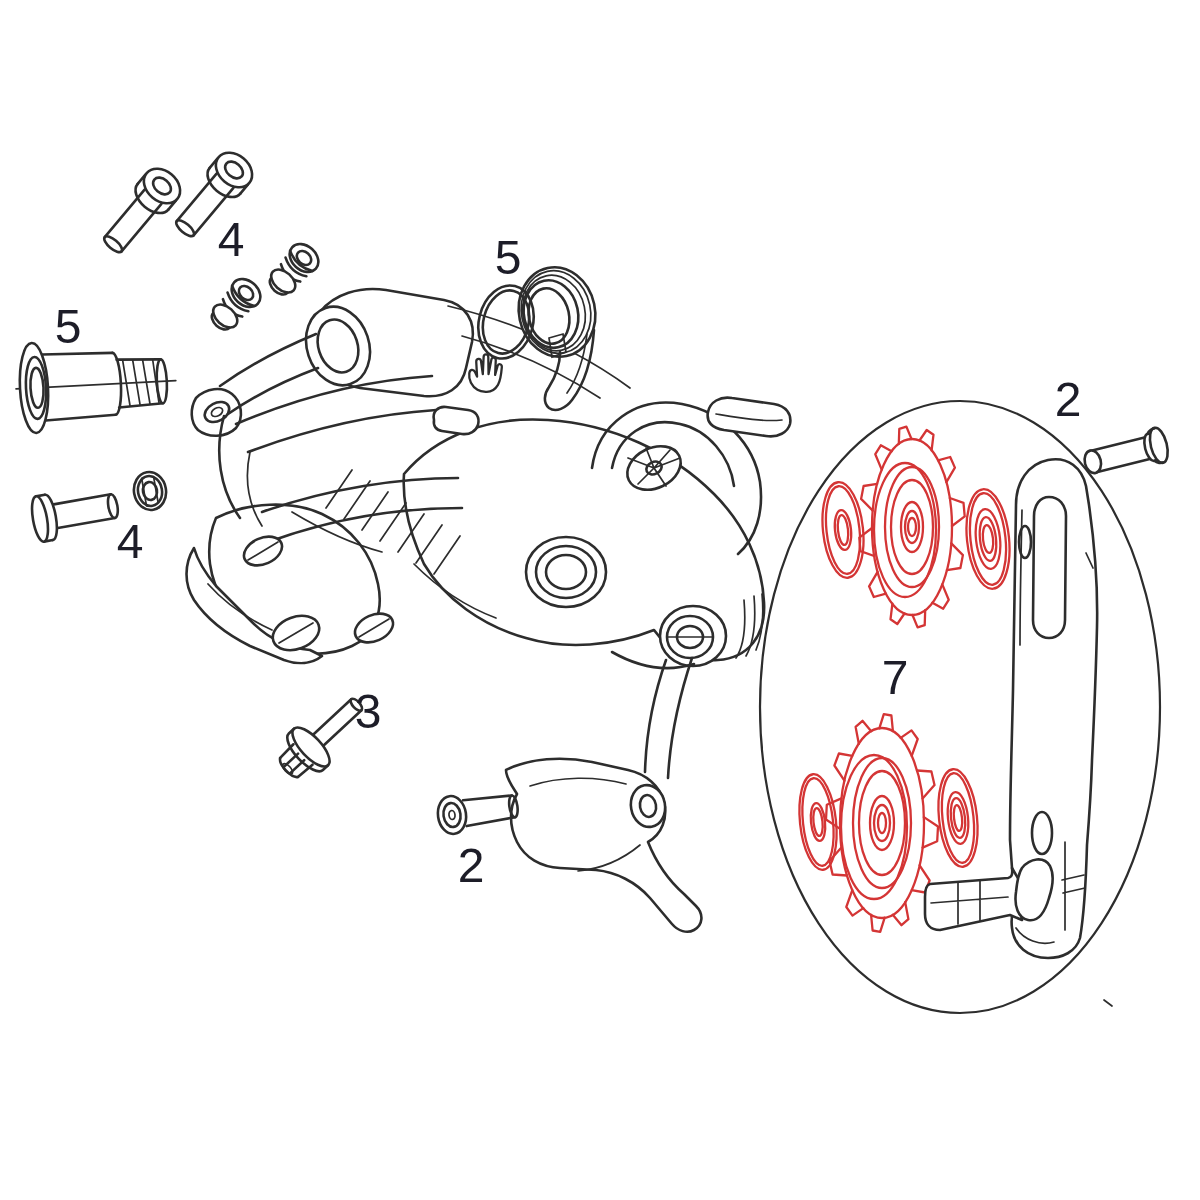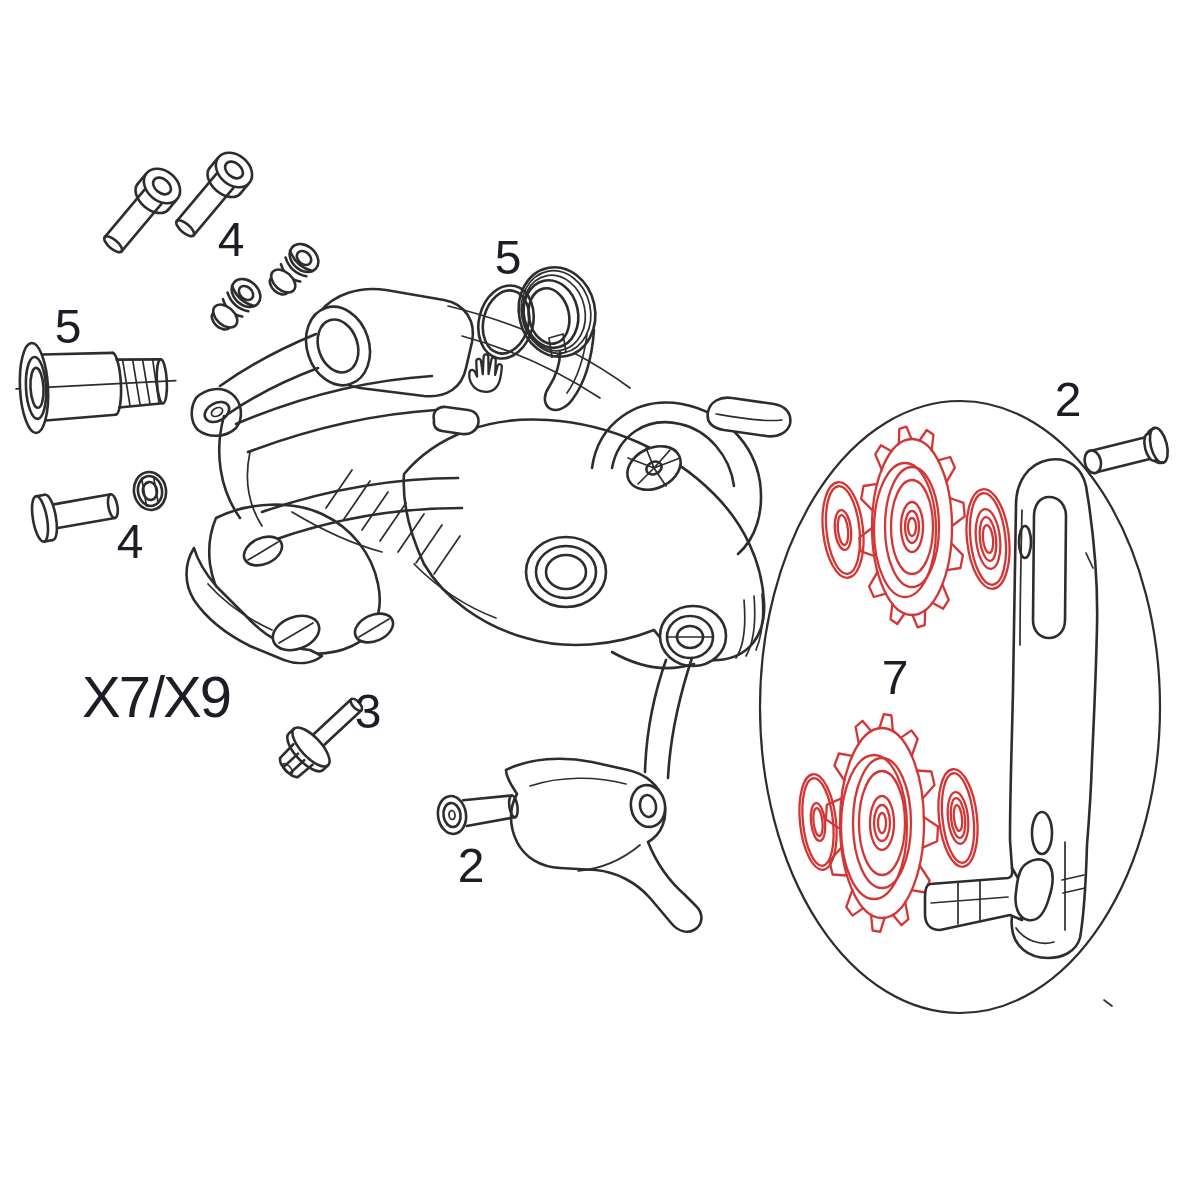--- a/index.html
+++ b/index.html
@@ -273,15 +273,14 @@
 </svg>
 
 <div class="callout" style="left:231px;top:240px">4</div>
 <div class="callout" style="left:68px;top:327px">5</div>
 <div class="callout" style="left:130px;top:542px">4</div>
 <div class="callout" style="left:508px;top:258px">5</div>
 <div class="callout" style="left:368px;top:712px">3</div>
 <div class="callout" style="left:471px;top:866px">2</div>
 <div class="callout" style="left:895px;top:678px">7</div>
 <div class="callout" style="left:1068px;top:400px">2</div>
-<div class="callout model" style="left:156px;top:697px">X7/X9</div>
 
 </div>
 
 </body></html>

